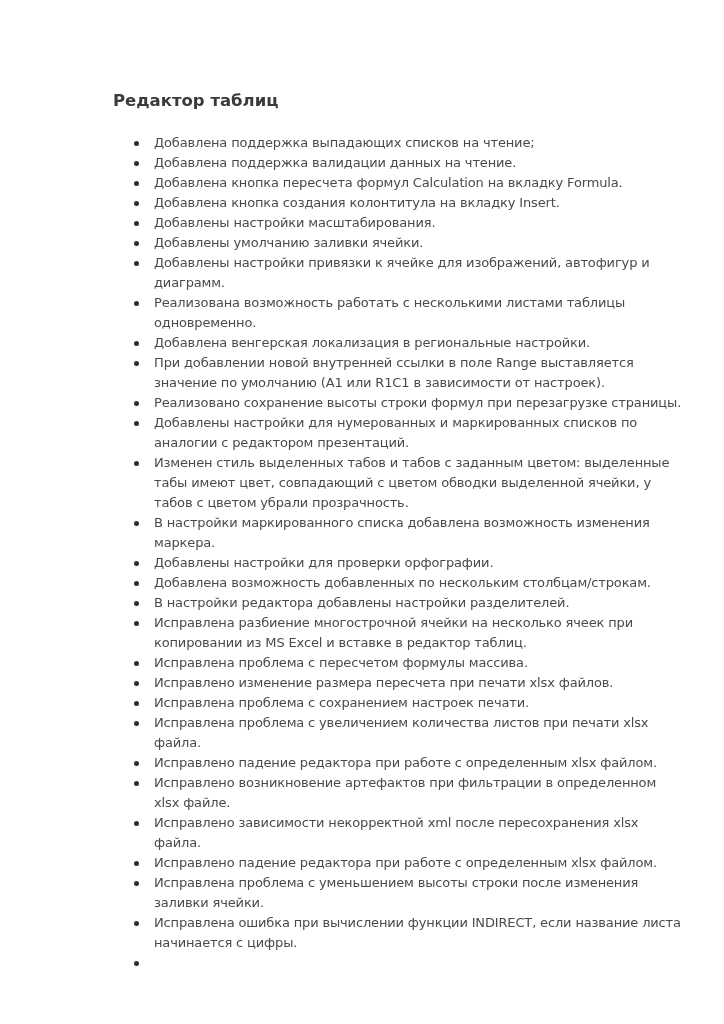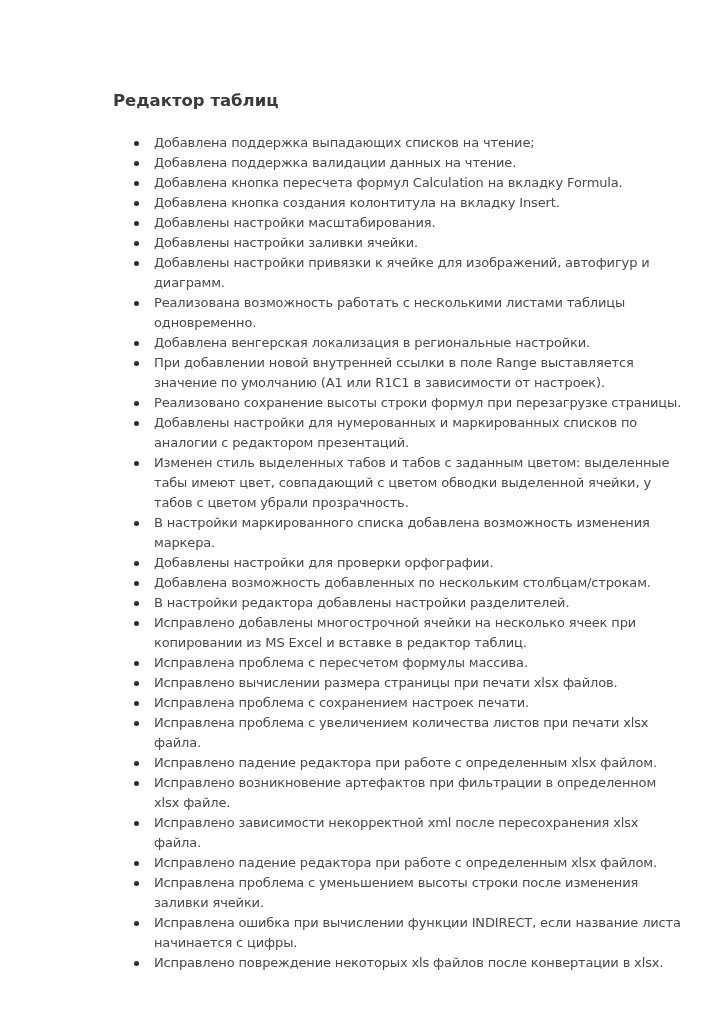--- a/index.html
+++ b/index.html
@@ -63,38 +63,38 @@
 <body>
 
 <div class="page">
   <h2 class="title">Редактор таблиц</h2>
   <ul class="changes" id="changes-list">
       <li><span class="bullet"></span><span>Добавлена поддержка выпадающих списков на чтение;</span></li>
       <li><span class="bullet"></span><span>Добавлена поддержка валидации данных на чтение.</span></li>
       <li><span class="bullet"></span><span>Добавлена кнопка пересчета формул Calculation на вкладку Formula.</span></li>
       <li><span class="bullet"></span><span>Добавлена кнопка создания колонтитула на вкладку Insert.</span></li>
       <li><span class="bullet"></span><span>Добавлены настройки масштабирования.</span></li>
-      <li><span class="bullet"></span><span>Добавлены настройки заливки ячейки.</span></li>
+      <li><span class="bullet"></span><span>Добавлены умолчанию заливки ячейки.</span></li>
       <li><span class="bullet"></span><span>Добавлены настройки привязки к ячейке для изображений, автофигур и диаграмм.</span></li>
       <li><span class="bullet"></span><span>Реализована возможность работать с несколькими листами таблицы одновременно.</span></li>
       <li><span class="bullet"></span><span>Добавлена венгерская локализация в региональные настройки.</span></li>
       <li><span class="bullet"></span><span>При добавлении новой внутренней ссылки в поле Range выставляется  значение по умолчанию (A1 или R1C1 в зависимости от настроек).</span></li>
       <li><span class="bullet"></span><span>Реализовано сохранение высоты строки формул при перезагрузке страницы.</span></li>
       <li><span class="bullet"></span><span>Добавлены настройки для нумерованных и маркированных списков по аналогии с редактором презентаций.</span></li>
       <li><span class="bullet"></span><span>Изменен стиль выделенных табов и табов с заданным цветом: выделенные табы имеют цвет, совпадающий с цветом обводки выделенной ячейки, у табов с цветом убрали прозрачность.</span></li>
       <li><span class="bullet"></span><span>В настройки маркированного списка добавлена возможность изменения маркера.</span></li>
       <li><span class="bullet"></span><span>Добавлены настройки для проверки орфографии.</span></li>
       <li><span class="bullet"></span><span>Добавлена возможность добавленных по нескольким столбцам/строкам.</span></li>
       <li><span class="bullet"></span><span>В настройки редактора добавлены настройки разделителей.</span></li>
-      <li><span class="bullet"></span><span>Исправлено добавлены многострочной ячейки на несколько ячеек при копировании из MS Excel и вставке в редактор таблиц.</span></li>
+      <li><span class="bullet"></span><span>Исправлена разбиение многострочной ячейки на несколько ячеек при копировании из MS Excel и вставке в редактор таблиц.</span></li>
       <li><span class="bullet"></span><span>Исправлена проблема с пересчетом формулы массива.</span></li>
-      <li><span class="bullet"></span><span>Исправлено вычислении размера страницы при печати xlsx файлов.</span></li>
+      <li><span class="bullet"></span><span>Исправлено изменение размера пересчета при печати xlsx файлов.</span></li>
       <li><span class="bullet"></span><span>Исправлена проблема с сохранением настроек печати.</span></li>
       <li><span class="bullet"></span><span>Исправлена проблема с увеличением количества листов при печати xlsx файла.</span></li>
       <li><span class="bullet"></span><span>Исправлено падение редактора при работе с определенным xlsx файлом.</span></li>
       <li><span class="bullet"></span><span>Исправлено возникновение артефактов при фильтрации в определенном xlsx файле.</span></li>
       <li><span class="bullet"></span><span>Исправлено зависимости некорректной xml после пересохранения xlsx файла.</span></li>
       <li><span class="bullet"></span><span>Исправлено падение редактора при работе с определенным xlsx файлом.</span></li>
       <li><span class="bullet"></span><span>Исправлена проблема с уменьшением высоты строки после изменения заливки ячейки.</span></li>
       <li><span class="bullet"></span><span>Исправлена ошибка при вычислении функции INDIRECT, если название листа начинается с цифры.</span></li>
-      <li><span class="bullet"></span><span>Исправлено повреждение некоторых xls файлов после конвертации в xlsx.</span></li>
+      <li><span class="bullet"></span></li>
     </ul>
 </div>
 
 </body></html>

